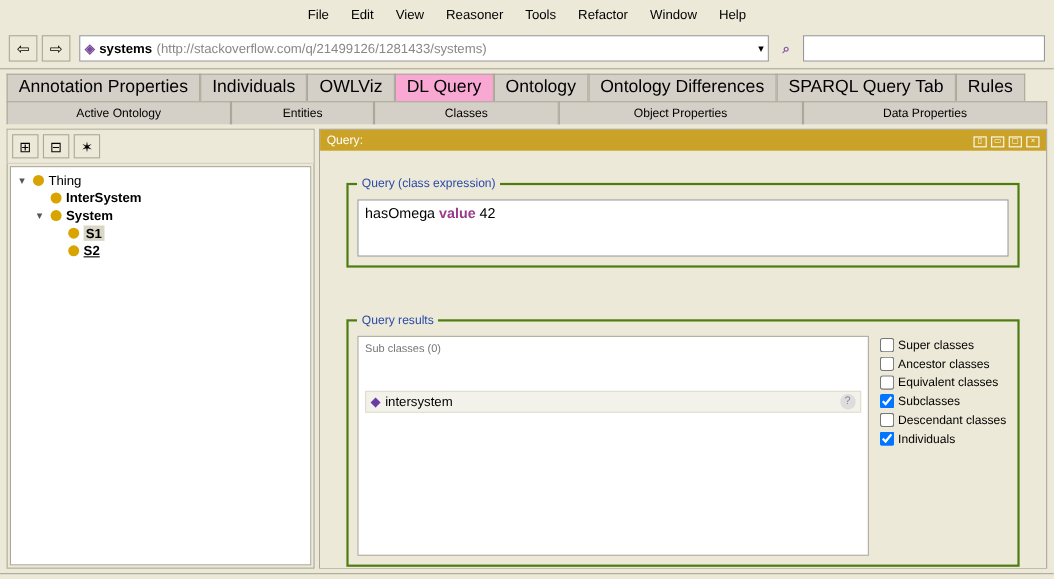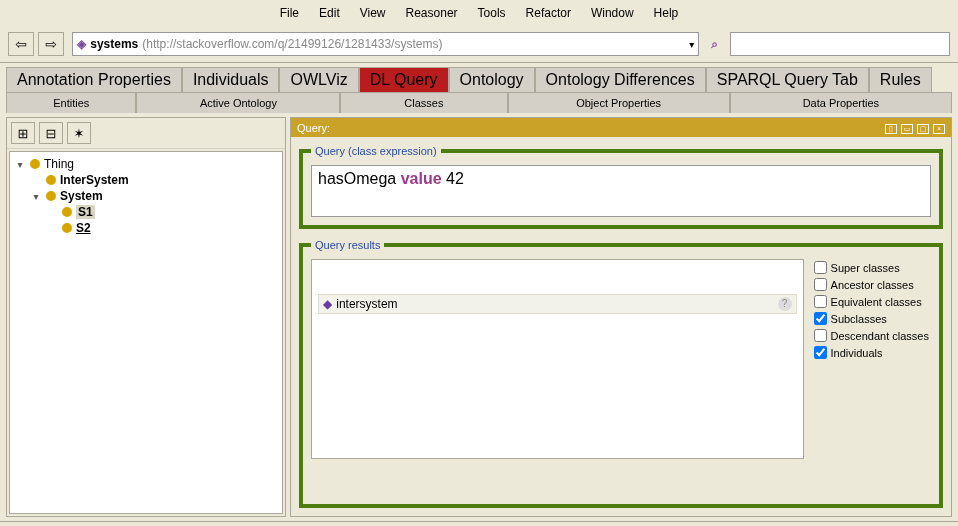--- a/index.html
+++ b/index.html
@@ -13,41 +13,41 @@
 .url-icon { color: #7a4a9a; font-weight: bold; }
 .url-title { font-weight: bold; }
 .url-rest { color: #888; }
 .url-arrow { margin-left: auto; font-size: 10px; cursor: pointer; }
 .search-icon { color: #8a5aa5; font-weight: bold; padding: 0 4px; }
 .searchbox { width: 220px; height: 24px; border: 1px solid #999; background: #fff; }
 .tabrow1, .tabrow2 { display: flex; padding: 0 6px; }
 .tabrow1 { margin-top: 4px; }
 .tab { border: 1px solid #aca899; border-bottom: none; padding: 3px 10px; background: #ece9d8; font-size: 16px; cursor: pointer; }
 .tab.grey { background: #d4d0c8; }
-.tab.active { background: #b91c1c; font-weight: normal; }
+.tab.active { background: #f9a8d4; font-weight: normal; }
 .bigtab { border: 1px solid #aca899; border-bottom: none; padding: 4px 0; background: #d4d0c8; text-align: center; font-size: 11px; cursor: pointer; }
 .workspace { display: flex; padding: 4px 6px; gap: 4px; height: 408px; }
 .leftpanel { width: 280px; display: flex; flex-direction: column; border: 1px solid #aca899; }
 .rightpanel { flex: 1; display: flex; flex-direction: column; border: 1px solid #aca899; }
 .panelheader { background: #c9a227; color: #fff; padding: 3px 6px; display: flex; align-items: center; font-size: 11px; }
 .panelheader .title { flex: 1; }
 .win-icons span { width: 12px; height: 10px; border: 1px solid #fff; display: inline-block; margin-left: 1px; font-size: 7px; text-align: center; line-height: 8px; cursor: pointer; }
 .toolbar { background: #ece9d8; padding: 4px; display: flex; gap: 4px; border-bottom: 1px solid #d4d0c8; }
 .tbtn { width: 24px; height: 22px; border: 1px solid #aca899; background: #ece9d8; display: flex; align-items: center; justify-content: center; cursor: pointer; font-size: 13px; }
 .tree { flex: 1; background: #fff; border: 1px solid #aca899; margin: 2px; padding: 4px; overflow: auto; }
 .tree-item { display: flex; align-items: center; padding: 1px 0; white-space: nowrap; }
 .expander { width: 12px; font-size: 10px; color: #555; cursor: pointer; text-align: center; }
 .class-dot { width: 10px; height: 10px; background: #d9a400; border-radius: 50%; margin: 0 4px; flex-shrink: 0; }
 .tree-label { font-size: 12px; }
 .tree-label.bold { font-weight: bold; }
 .tree-label.sel { background: #d9d6c5; padding: 0 2px; }
 .querybody { padding: 8px; flex: 1; display: flex; flex-direction: column; gap: 10px; background: #ece9d8; overflow: auto; }
-.fieldset { border: 4px solid #4d7c0f; padding: 8px; margin: 0; }
+.fieldset { border: 2px solid #4d7c0f; padding: 8px; margin: 16px; }
 .fieldset legend { color: #2a4aa8; font-size: 11px; padding: 0 4px; }
-.querytext { width: 100%; height: 52px; border: 1px solid #999; background: #fff; padding: 4px 6px; font-size: 16px; resize: none; font-family: Arial, sans-serif; }
+.querytext { width: 100%; height: 52px; border: 1px solid #999; background: #fff; padding: 4px 6px; font-size: 13px; resize: none; font-family: Arial, sans-serif; }
 .btnrow { margin-top: 8px; display: flex; gap: 6px; }
 .pbtn { border: 1px solid #aca899; background: #ece9d8; padding: 3px 10px; font-size: 11px; cursor: pointer; }
 .results-area { display: flex; gap: 8px; }
 .results-list { flex: 1; border: 1px solid #aca899; background: #fff; padding: 6px; height: 200px; overflow: auto; }
 .result-section { font-size: 10px; color: #777; margin-bottom: 4px; }
 .instance-row { display: flex; align-items: center; background: #f3f2ea; border: 1px solid #e0ddcf; padding: 2px 4px; margin-top: 2px; }
 .ind-icon { color: #6a3aa5; font-size: 12px; margin-right: 4px; }
 .qmark { margin-left: auto; width: 14px; height: 14px; border-radius: 50%; background: #ddd; color: #888; font-size: 10px; text-align: center; line-height: 14px; cursor: pointer; }
 .checks { display: flex; flex-direction: column; gap: 4px; font-size: 11px; padding: 2px; }
 .checks label { display: flex; align-items: center; gap: 4px; cursor: pointer; }
@@ -87,22 +87,22 @@
   <div class="tab grey">Annotation Properties</div>
   <div class="tab grey">Individuals</div>
   <div class="tab grey">OWLViz</div>
   <div class="tab active">DL Query</div>
   <div class="tab grey">Ontology</div>
   <div class="tab grey">Ontology Differences</div>
   <div class="tab grey">SPARQL Query Tab</div>
   <div class="tab grey">Rules</div>
 </div>
 <div class="tabrow2">
+  <div class="bigtab" style="flex:1.1">Active Ontology</div>
   <div class="bigtab" style="flex:0.7">Entities</div>
-  <div class="bigtab" style="flex:1.1">Active Ontology</div>
   <div class="bigtab" style="flex:0.9">Classes</div>
   <div class="bigtab" style="flex:1.2">Object Properties</div>
   <div class="bigtab" style="flex:1.2">Data Properties</div>
 </div>
 
 <div class="workspace">
   <div class="leftpanel">
     <div class="toolbar">
       <div class="tbtn">⊞</div>
       <div class="tbtn">⊟</div>
@@ -149,20 +149,21 @@
     </div>
     <div class="querybody">
       <fieldset class="fieldset">
         <legend>Query (class expression)</legend>
         <div class="querytext" contenteditable="true" id="qtext" style="">hasOmega <b style="color:#9a3a8a">value</b> 42</div>
       </fieldset>
       <fieldset class="fieldset" style="flex:1">
         <legend>Query results</legend>
         <div class="results-area">
           <div class="results-list">
+            <div class="result-section">Sub classes (0)</div>
             <div style="height:26px"></div>
             <div class="instance-row">
               <span class="ind-icon">◆</span>
               <span>intersystem</span>
               <span class="qmark">?</span>
             </div>
           </div>
           <div class="checks" id="checks">
               <label>
                 <input type="checkbox" style="">

